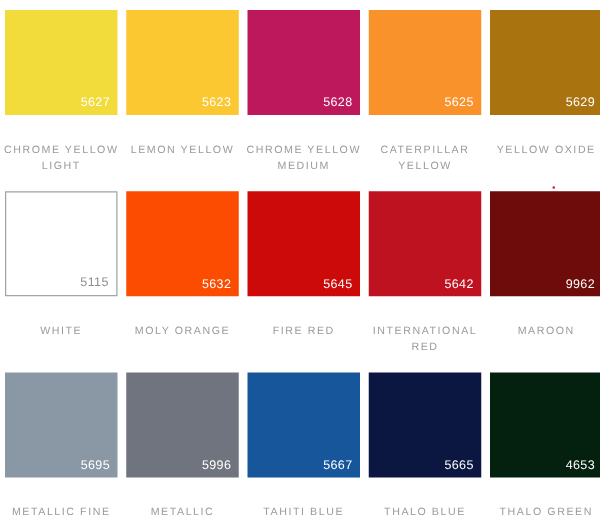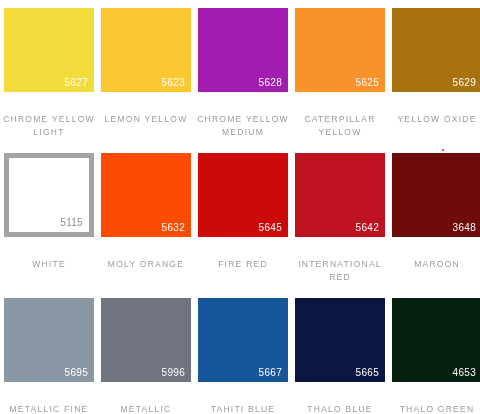--- a/index.html
+++ b/index.html
@@ -29,21 +29,21 @@
     width: 90px;
   }
   .chip {
     position: relative;
     width: 90px;
     height: 84px;
     box-sizing: border-box;
     flex: 0 0 auto;
   }
   .chip.bordered {
-    border: 5px solid #a3a3a3;
+    border: 1px solid #a3a3a3;
     text-align: right;
   }
   .chip-code {
     position: absolute;
     right: 6px;
     bottom: 3px;
     font-size: 10px;
     line-height: 12px;
     color: #ffffff;
     letter-spacing: 0.3px;
@@ -80,21 +80,21 @@
       </div>
       <div class="swatch-label">CHROME YELLOW LIGHT</div>
     </div>
     <div class="swatch-cell">
       <div class="chip" style="background-color: rgb(251, 200, 50);">
         <span class="chip-code">5623</span>
       </div>
       <div class="swatch-label">LEMON YELLOW</div>
     </div>
     <div class="swatch-cell">
-      <div class="chip" style="background-color: #a21caf;">
+      <div class="chip" style="background-color: #be185d;">
         <span class="chip-code">5628</span>
       </div>
       <div class="swatch-label">CHROME YELLOW MEDIUM</div>
     </div>
     <div class="swatch-cell">
       <div class="chip" style="background-color: rgb(249, 146, 43); text-align: right;">
         <span class="chip-code">5625</span>
       </div>
       <div class="swatch-label">CATERPILLAR YELLOW</div>
     </div>
@@ -123,21 +123,21 @@
       <div class="swatch-label">FIRE RED</div>
     </div>
     <div class="swatch-cell">
       <div class="chip" style="background-color: rgb(190, 18, 32); padding-left: 48px;">
         <span class="chip-code">5642</span>
       </div>
       <div class="swatch-label">INTERNATIONAL RED</div>
     </div>
     <div class="swatch-cell">
       <div class="chip" style="background-color: rgb(110, 11, 11);">
-        <span class="chip-code">3648</span>
+        <span class="chip-code">9962</span>
       </div>
       <div class="swatch-label">MAROON</div>
     </div>
     <div class="swatch-cell">
       <div class="chip" style="background-color: rgb(138, 151, 165);">
         <span class="chip-code">5695</span>
       </div>
       <div class="swatch-label">METALLIC FINE</div>
     </div>
     <div class="swatch-cell">

